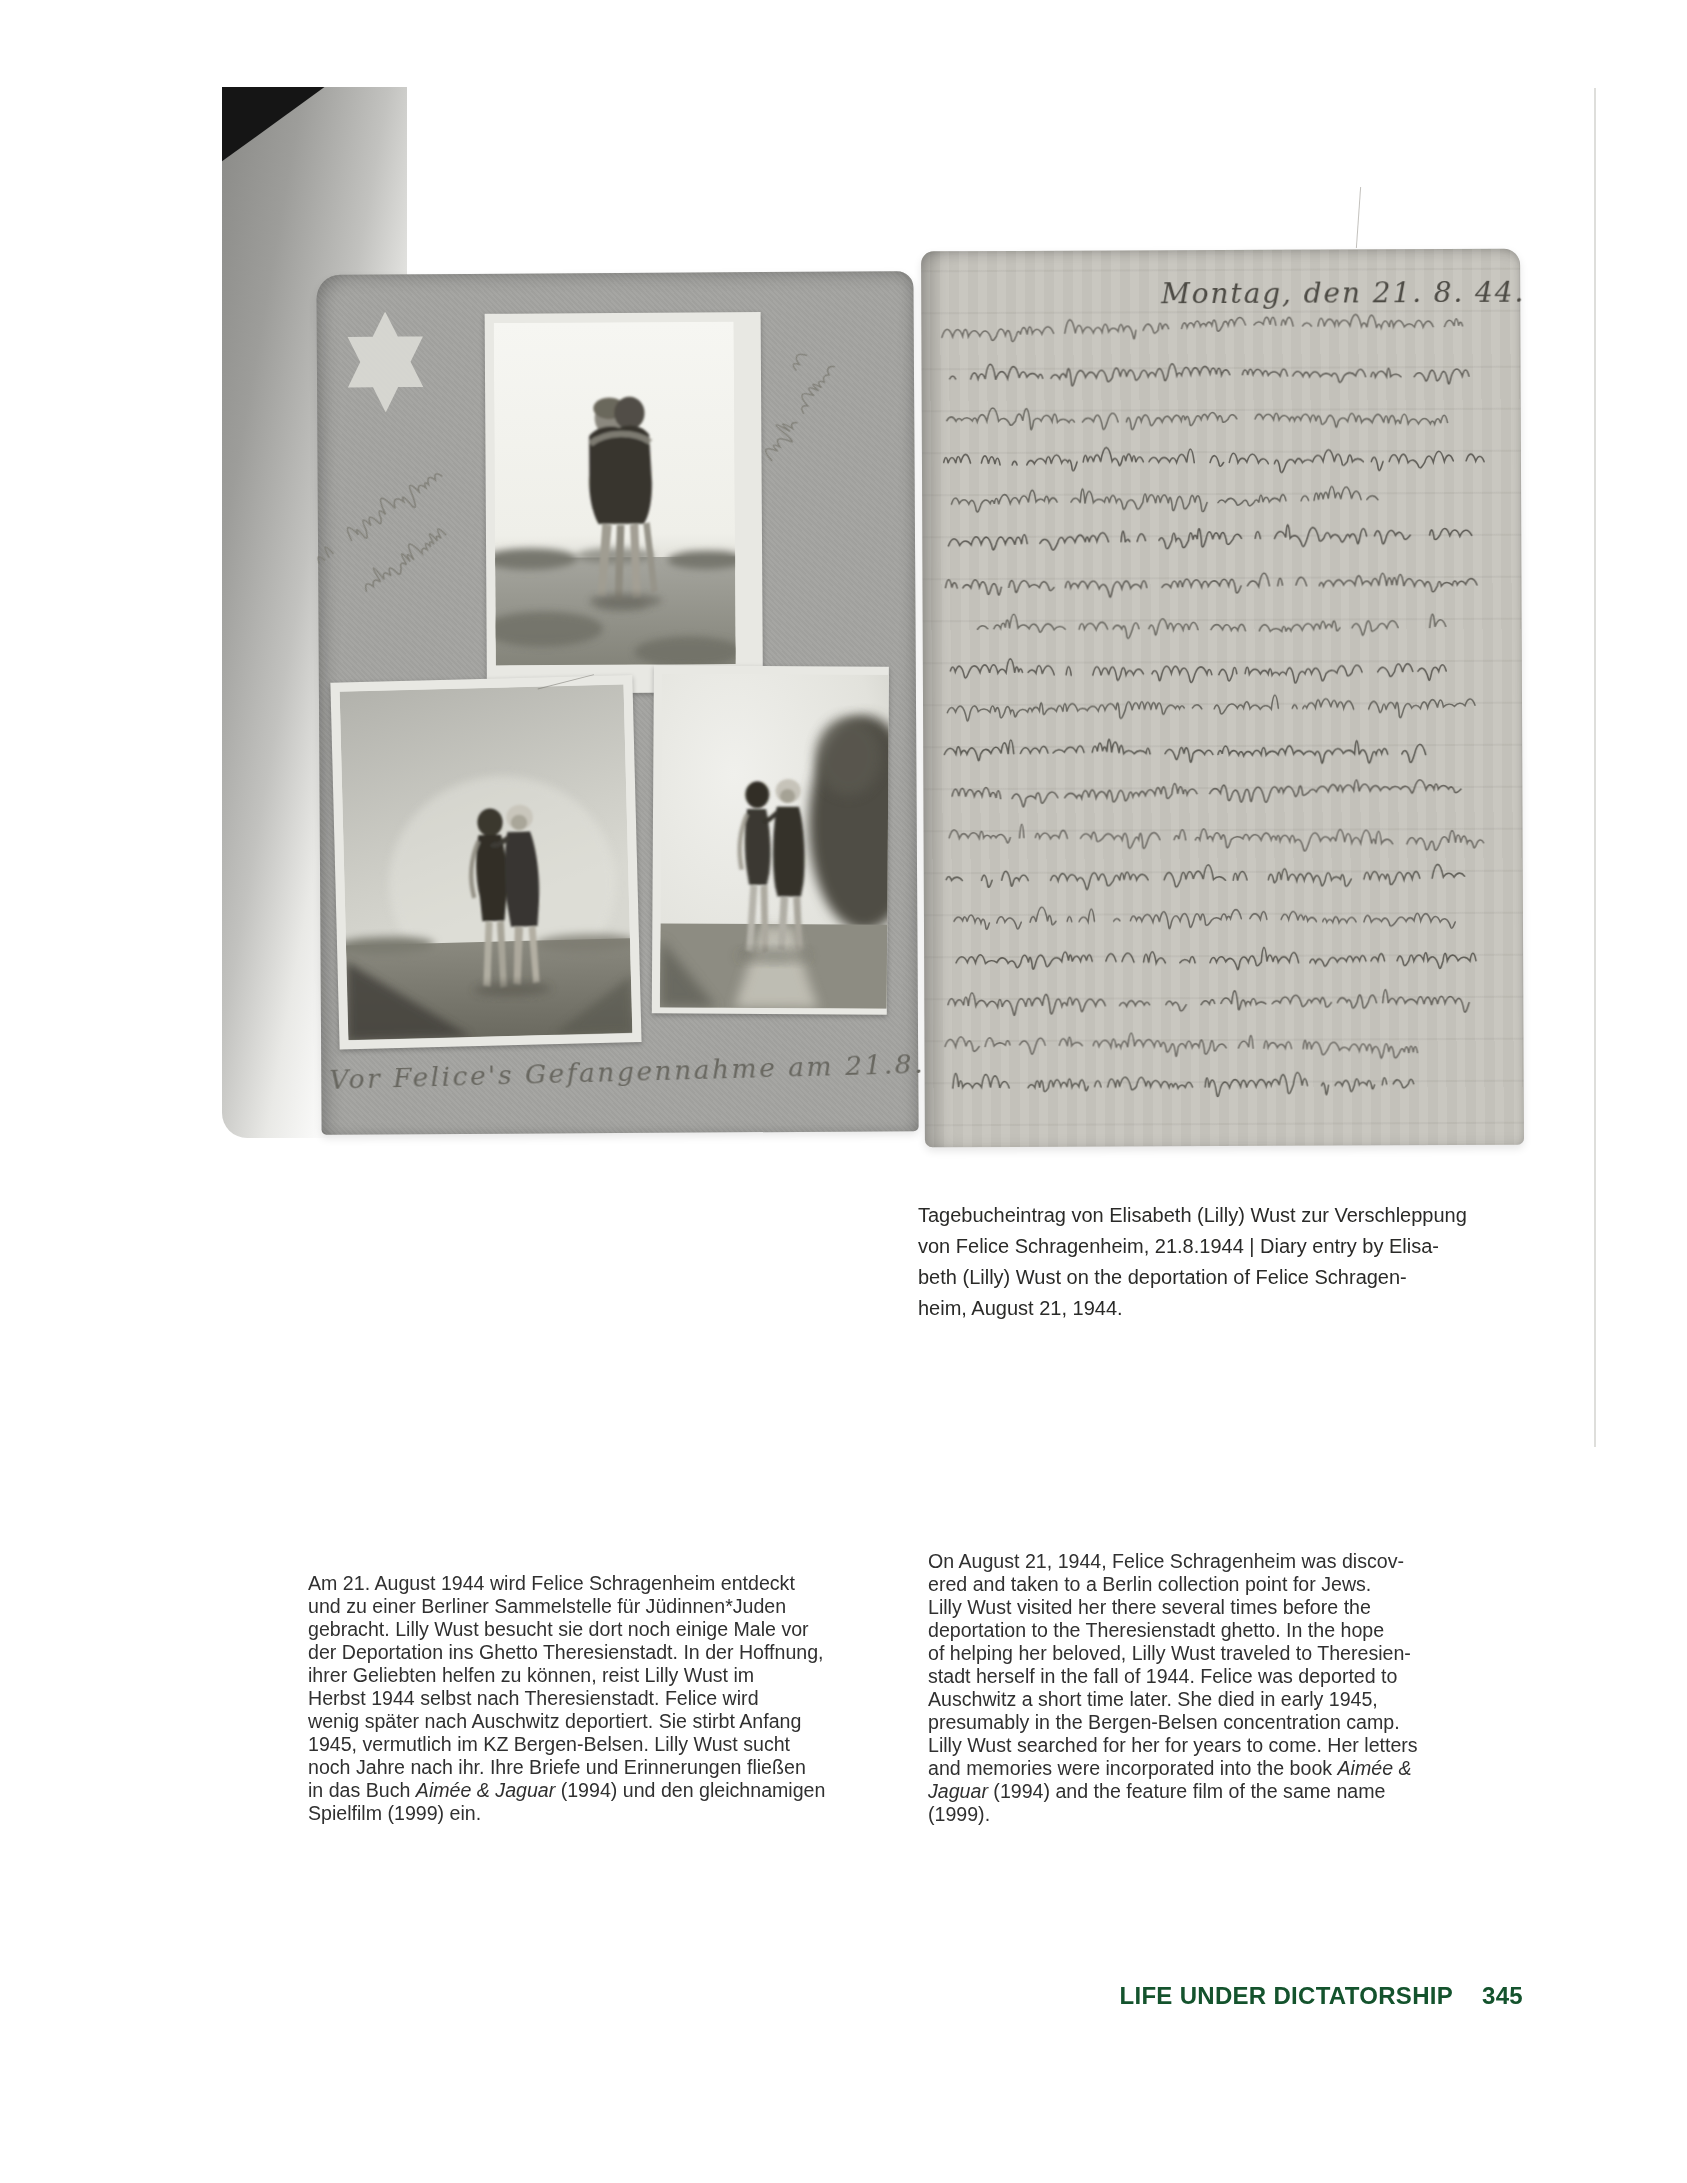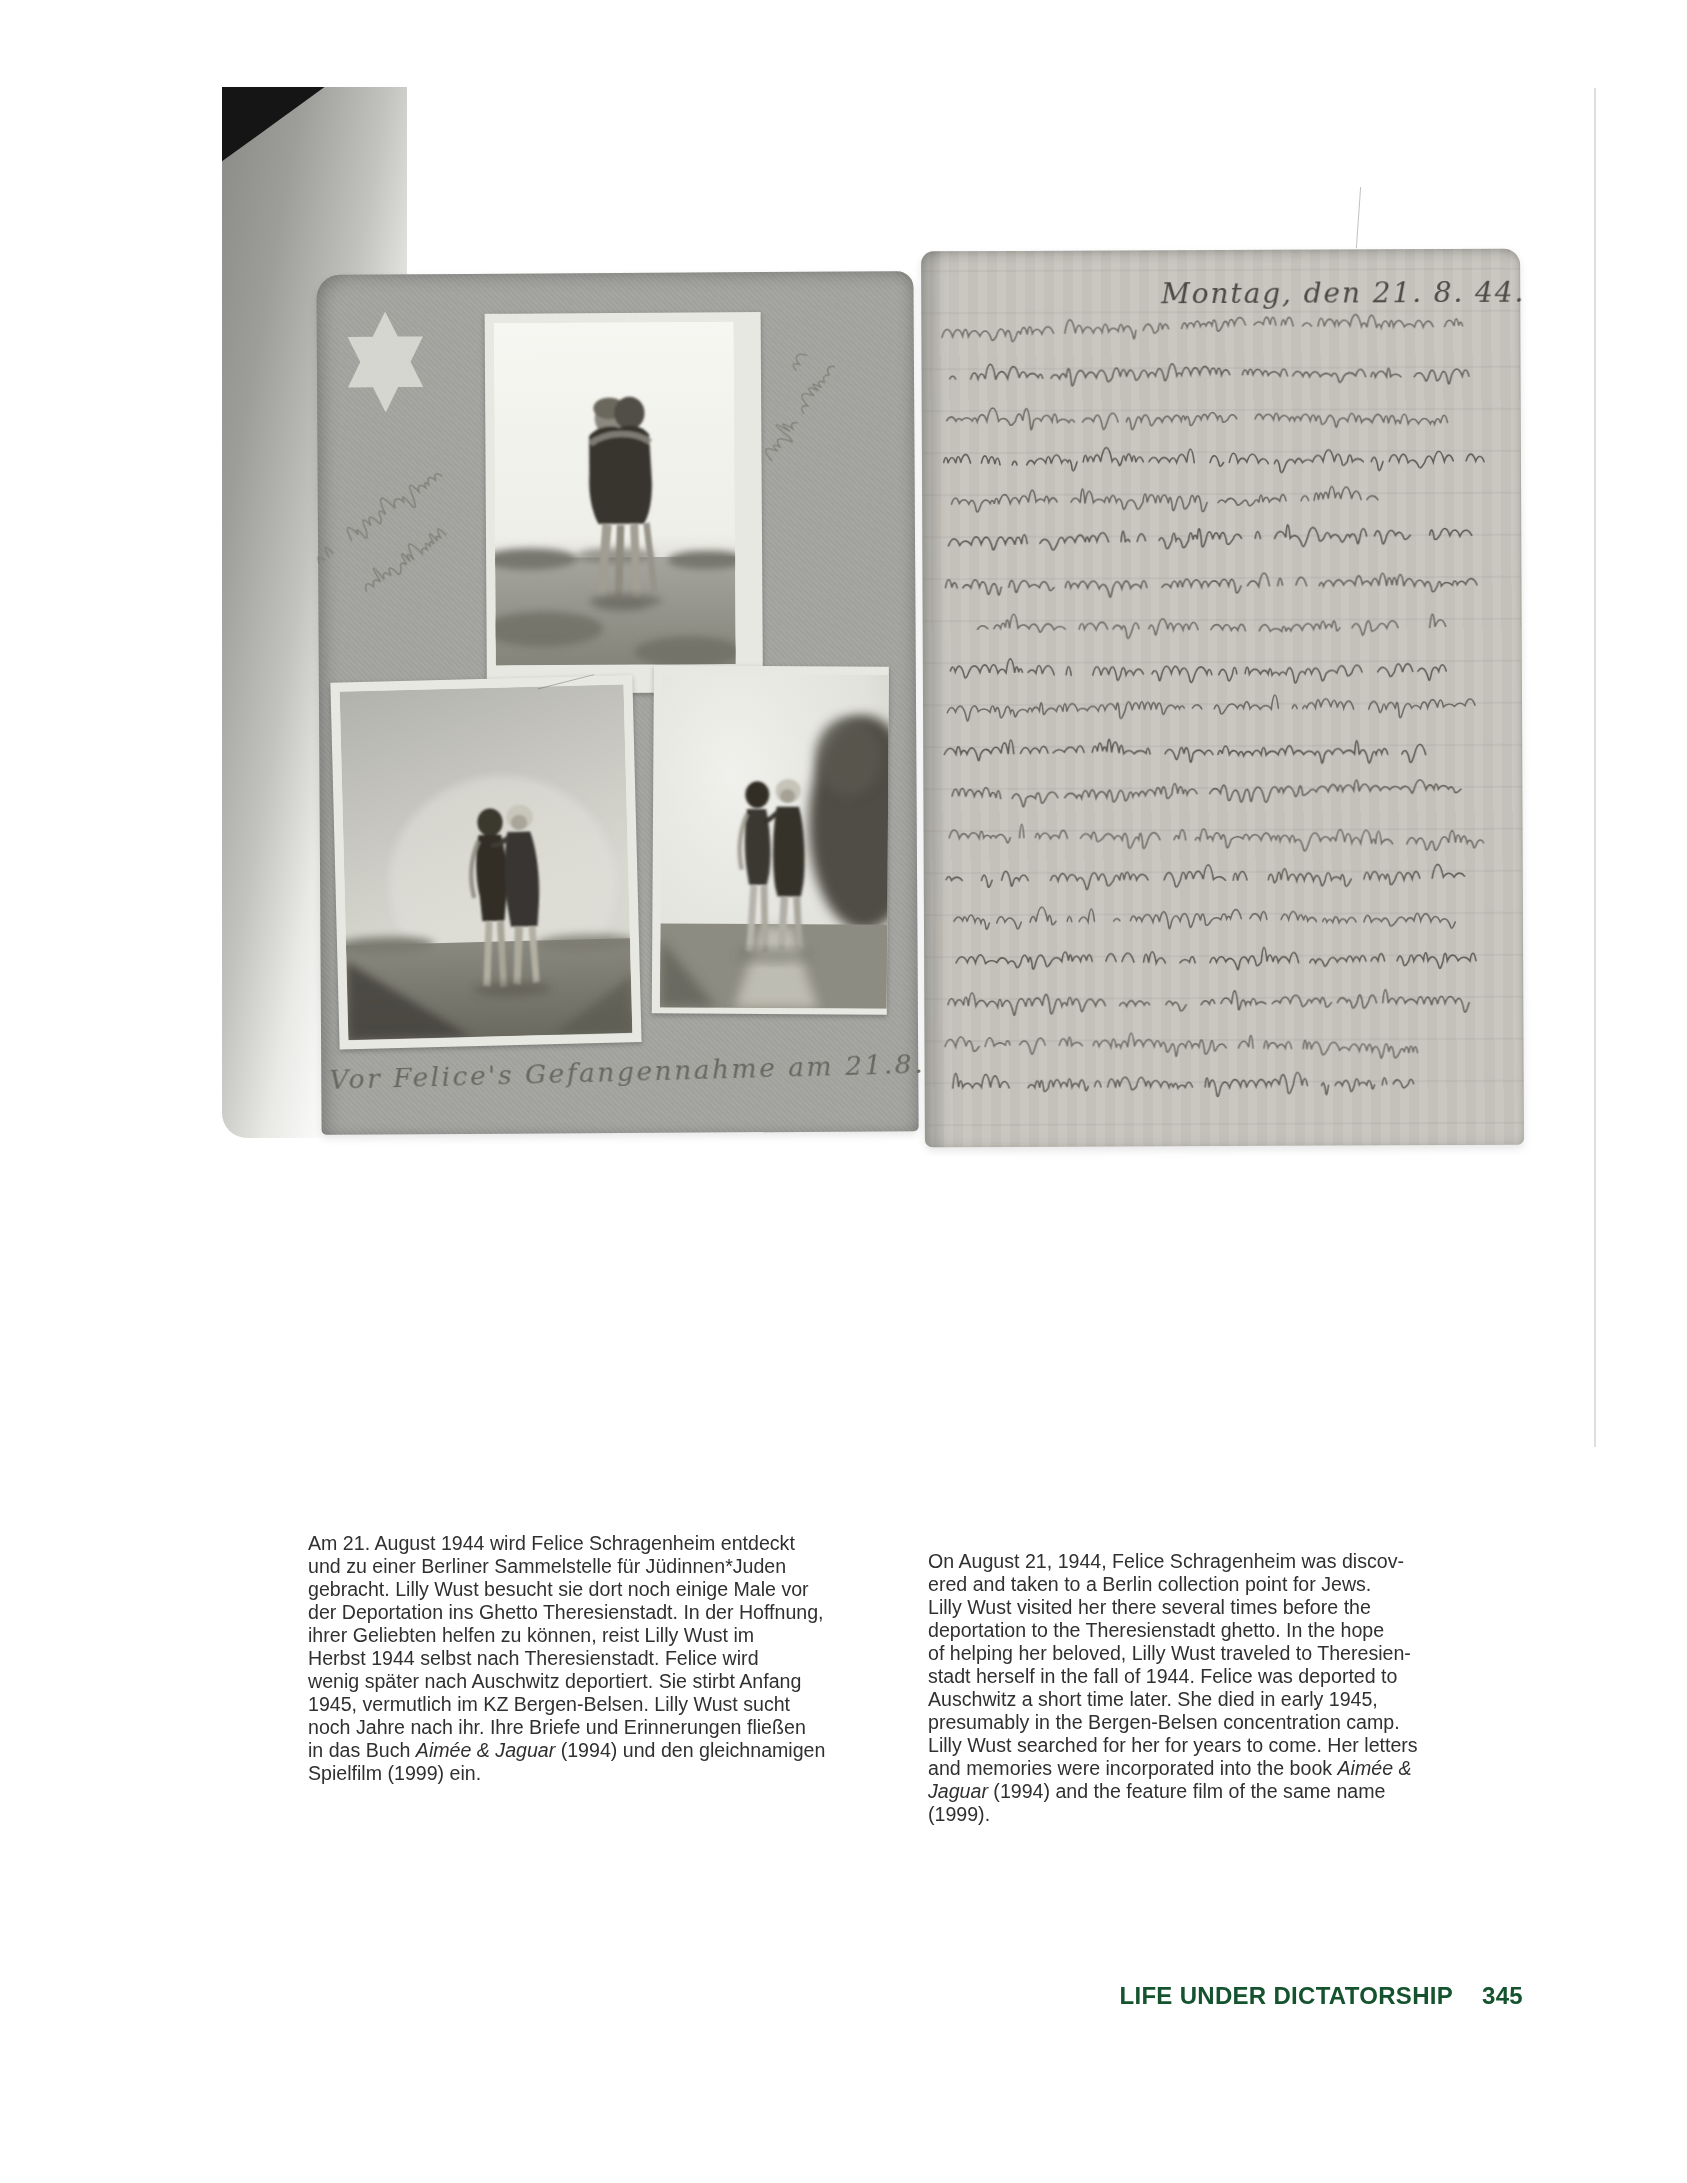--- a/index.html
+++ b/index.html
@@ -57,21 +57,21 @@
               font-family:"DejaVu Serif",serif;font-style:italic;font-size:28px;
               letter-spacing:1.9px;color:#4c4a44;filter:blur(0.3px);white-space:nowrap;}
   #diary-script{position:absolute;left:17.7px;top:38px;width:572px;height:847px;overflow:visible;
                 filter:blur(0.3px);}
 
   
   .print-caption{position:absolute;left:918px;top:1200px;width:645px;margin:0;
                  font-size:20px;line-height:31px;white-space:pre-line;color:#2a2a28;}
   .col{position:absolute;font-size:19.6px;line-height:23px;white-space:pre-line;color:#303030;}
   .col em{font-style:italic;}
-  .col-de{left:308px;top:1532px;width:607px;}
+  .col-de{left:308px;top:1572px;width:607px;}
   .col-en{left:928px;top:1550px;width:619px;}
   .page-footer{position:absolute;left:1043px;top:1982px;width:480px;text-align:right;
                font-size:24px;font-weight:700;color:#14532d;letter-spacing:0.3px;}
   .page-footer .num{margin-left:29px;}
 </style>
 </head>
 <body>
 
 <div id="canvas">
 
@@ -298,20 +298,24 @@
         </g>
         <g transform="translate(4,1198) rotate(0.36)">
           <path d="M0 0 c5.0 -15.0,11.7 -15.0,16.8 0.9 c4.9 -21.1,11.5 -21.1,16.4 -0.8 c3.4 -13.0,8.0 -13.0,11.4 6.5 c2.8 3.9,6.5 -2.6,9.3 -6.5 m9.5 0 c4.2 -18.5,9.9 -18.5,14.1 -1.0 c5.4 -6.4,12.5 -6.4,17.9 -1.3 c2.2 -9.5,5.1 -9.5,7.3 -0.6 m15.4 0 c5.4 -9.8,12.5 -9.8,17.9 12.5 c2.3 7.5,5.4 -5.0,7.7 -12.5 c4.4 -14.4,10.3 -14.4,14.7 0.5 m22.4 0 c3.8 -14.1,8.8 -14.1,12.6 1.2 c2.1 -18.4,4.8 -18.4,6.9 -0.4 c5.1 -6.9,11.8 -6.9,16.9 -0.3 m17.2 0 c2.7 -9.7,6.4 -9.7,9.1 1.3 c5.7 -13.1,13.3 -13.1,19.0 1.1 c2.5 -17.4,5.8 -17.4,8.3 0.8 c2.2 -7.2,5.1 -7.2,7.3 -0.3 c3.3 -12.9,7.6 -12.9,10.9 -0.6 c3.2 -29.2,7.6 -29.2,10.8 -1.2 c4.1 -13.4,9.7 -13.4,13.8 -0.3 c5.2 -14.0,12.2 -14.0,17.5 0.5 c3.1 -12.2,7.1 -12.2,10.2 0.9 c2.7 -10.7,6.4 -10.7,9.2 6.6 c2.0 4.0,4.6 -2.6,6.6 -6.6 c2.3 -8.4,5.4 -8.4,7.7 12.4 c1.2 7.5,2.9 -5.0,4.1 -12.4 c3.5 -7.3,8.3 -7.3,11.8 0.6 c3.0 -13.3,7.1 -13.3,10.2 -0.1 c3.3 -7.8,7.6 -7.8,10.9 -0.8 c2.7 -16.1,6.3 -16.1,9.0 9.5 c2.5 5.7,5.9 -3.8,8.5 -9.5 c2.0 -14.2,4.6 -14.2,6.6 5.3 c1.5 3.2,3.5 -2.1,5.0 -5.3 c4.2 -6.5,9.7 -6.5,13.9 1.3 m10.9 0 m8.6 0 c4.9 -14.1,11.4 -14.1,16.2 -1.1 c2.1 -25.2,4.8 -25.2,6.9 1.2 m17.2 0 c2.0 -15.1,4.6 -15.1,6.5 -0.8 c4.4 -10.3,10.2 -10.3,14.6 -0.0 c3.8 -7.1,8.9 -7.1,12.7 1.1 c2.9 -13.8,6.9 -13.8,9.8 0.4 m18.4 0 c1.8 -17.6,4.2 -17.6,6.0 1.2 c2.1 -15.1,4.8 -15.1,6.9 0.0 c5.1 -16.6,11.9 -16.6,17.0 7.1 c2.7 4.2,6.4 -2.8,9.1 -7.1 c5.6 -15.0,13.0 -15.0,18.6 1.3 c4.6 -6.4,10.7 -6.4,15.3 0.1 c4.8 -12.9,11.2 -12.9,16.0 1.2 c3.6 -14.9,8.3 -14.9,11.9 -0.1 c2.5 -13.8,5.8 -13.8,8.4 0.8 c4.0 -11.6,9.4 -11.6,13.5 9.0 c1.4 5.4,3.3 -3.6,4.7 -9.0 c2.4 -16.5,5.7 -16.5,8.1 0.5 c2.6 -12.0,6.0 -12.0,8.6 8.0 c2.7 4.8,6.3 -3.2,9.0 -8.0 c2.1 -6.6,4.9 -6.6,6.9 0.6 c2.2 -11.3,5.0 -11.3,7.2 1.4 c2.1 -14.3,4.9 -14.3,6.9 -1.3 c2.0 -12.2,4.7 -12.2,6.7 0.5 m14.9 0" fill="none" stroke="#53514b" stroke-width="2.5" stroke-linecap="round" opacity="0.73"></path>
         </g>
         <g transform="translate(16,1264) rotate(-0.18)">
           <path d="M0 0 c2.7 -30.8,6.4 -30.8,9.1 -1.5 c1.9 -13.0,4.5 -13.0,6.5 0.4 c4.6 -8.5,10.8 -8.5,15.4 0.9 c4.3 -9.5,10.0 -9.5,14.3 -0.7 c4.3 -27.2,9.9 -27.2,14.2 0.4 c4.5 -24.7,10.4 -24.7,14.9 0.8 c4.4 -13.7,10.3 -13.7,14.7 -0.0 m21.4 0 m8.5 0 c3.2 -6.5,7.6 -6.5,10.8 -0.2 c2.3 -14.0,5.3 -14.0,7.6 0.4 c2.0 -15.9,4.6 -15.9,6.6 5.0 c2.2 3.0,5.1 -2.0,7.2 -5.0 c2.3 -15.1,5.4 -15.1,7.7 -1.0 c3.6 -15.4,8.4 -15.4,12.0 -0.7 c2.9 -8.6,6.8 -8.6,9.8 0.8 c2.3 -17.0,5.5 -17.0,7.8 0.4 c3.3 -8.0,7.6 -8.0,10.9 -0.9 c3.1 -15.1,7.2 -15.1,10.3 5.5 c1.4 3.3,3.2 -2.2,4.5 -5.5 m10.2 0 c3.0 -12.0,7.0 -12.0,10.0 0.8 m10.6 0 c3.8 -16.7,8.8 -16.7,12.6 1.4 c1.8 -15.7,4.3 -15.7,6.1 -1.3 c5.6 -21.1,13.2 -21.1,18.8 4.0 c2.4 2.4,5.6 -1.6,7.9 -4.0 c4.6 -19.5,10.7 -19.5,15.3 -0.2 c2.2 -10.7,5.1 -10.7,7.2 0.3 c4.9 -13.1,11.4 -13.1,16.2 0.4 c3.9 -11.3,9.1 -11.3,13.0 0.6 c2.0 -7.5,4.6 -7.5,6.5 0.7 c2.3 -8.6,5.3 -8.6,7.6 1.2 c3.5 -6.2,8.2 -6.2,11.6 -1.4 c3.4 -10.3,7.9 -10.3,11.3 -0.5 m20.1 0 c1.8 -19.4,4.2 -19.4,6.1 1.1 c3.7 -17.4,8.6 -17.4,12.3 12.1 c1.8 7.2,4.2 -4.8,6.0 -12.1 c4.3 -11.3,9.9 -11.3,14.2 0.4 c5.2 -16.8,12.2 -16.8,17.4 -1.3 c2.9 -13.8,6.8 -13.8,9.7 1.2 c4.4 -14.7,10.3 -14.7,14.8 -1.1 c4.9 -15.1,11.4 -15.1,16.2 -0.5 c2.3 -9.5,5.5 -9.5,7.8 -1.4 c3.8 -12.6,8.9 -12.6,12.7 -0.4 c4.1 -23.6,9.6 -23.6,13.7 11.3 c2.5 6.8,5.9 -4.5,8.5 -11.3 c4.2 -26.6,9.9 -26.6,14.1 1.0 c2.5 -14.5,5.8 -14.5,8.3 0.1 m22.5 0 c2.0 -6.6,4.6 -6.6,6.5 12.3 c1.3 7.4,3.0 -4.9,4.3 -12.3 m10.5 0 c3.4 -7.2,8.0 -7.2,11.4 0.5 c3.9 -12.0,9.1 -12.0,13.0 8.0 c1.8 4.8,4.2 -3.2,6.0 -8.0 c2.3 -13.7,5.5 -13.7,7.8 -1.1 c3.6 -5.3,8.3 -5.3,11.9 0.5 c2.5 -10.0,5.8 -10.0,8.3 5.2 c1.2 3.1,2.8 -2.1,4.0 -5.2 m12.2 0 c2.1 -15.0,4.9 -15.0,7.0 -1.3 m10.3 0 c4.5 -9.4,10.5 -9.4,15.0 5.1 c2.7 3.1,6.3 -2.0,9.0 -5.1 c2.5 -9.6,5.9 -9.6,8.4 -0.2" fill="none" stroke="#53514b" stroke-width="2.5" stroke-linecap="round" opacity="0.86"></path>
         </g>
       </svg>
   </section>
 
+  <p class="print-caption">Tagebucheintrag von Elisabeth (Lilly) Wust zur Verschleppung
+von Felice Schragenheim, 21.8.1944 | Diary entry by Elisa-
+beth (Lilly) Wust on the deportation of Felice Schragen-
+heim, August 21, 1944.</p>
 
   <div class="col col-de"><span>Am 21. August 1944 wird Felice Schragenheim entdeckt
 und zu einer Berliner Sammelstelle für Jüdinnen*Juden
 gebracht. Lilly Wust besucht sie dort noch einige Male vor
 der Deportation ins Ghetto Theresienstadt. In der Hoffnung,
 ihrer Geliebten helfen zu können, reist Lilly Wust im
 Herbst 1944 selbst nach Theresienstadt. Felice wird
 wenig später nach Auschwitz deportiert. Sie stirbt Anfang
 1945, vermutlich im KZ Bergen-Belsen. Lilly Wust sucht
 noch Jahre nach ihr. Ihre Briefe und Erinnerungen fließen

